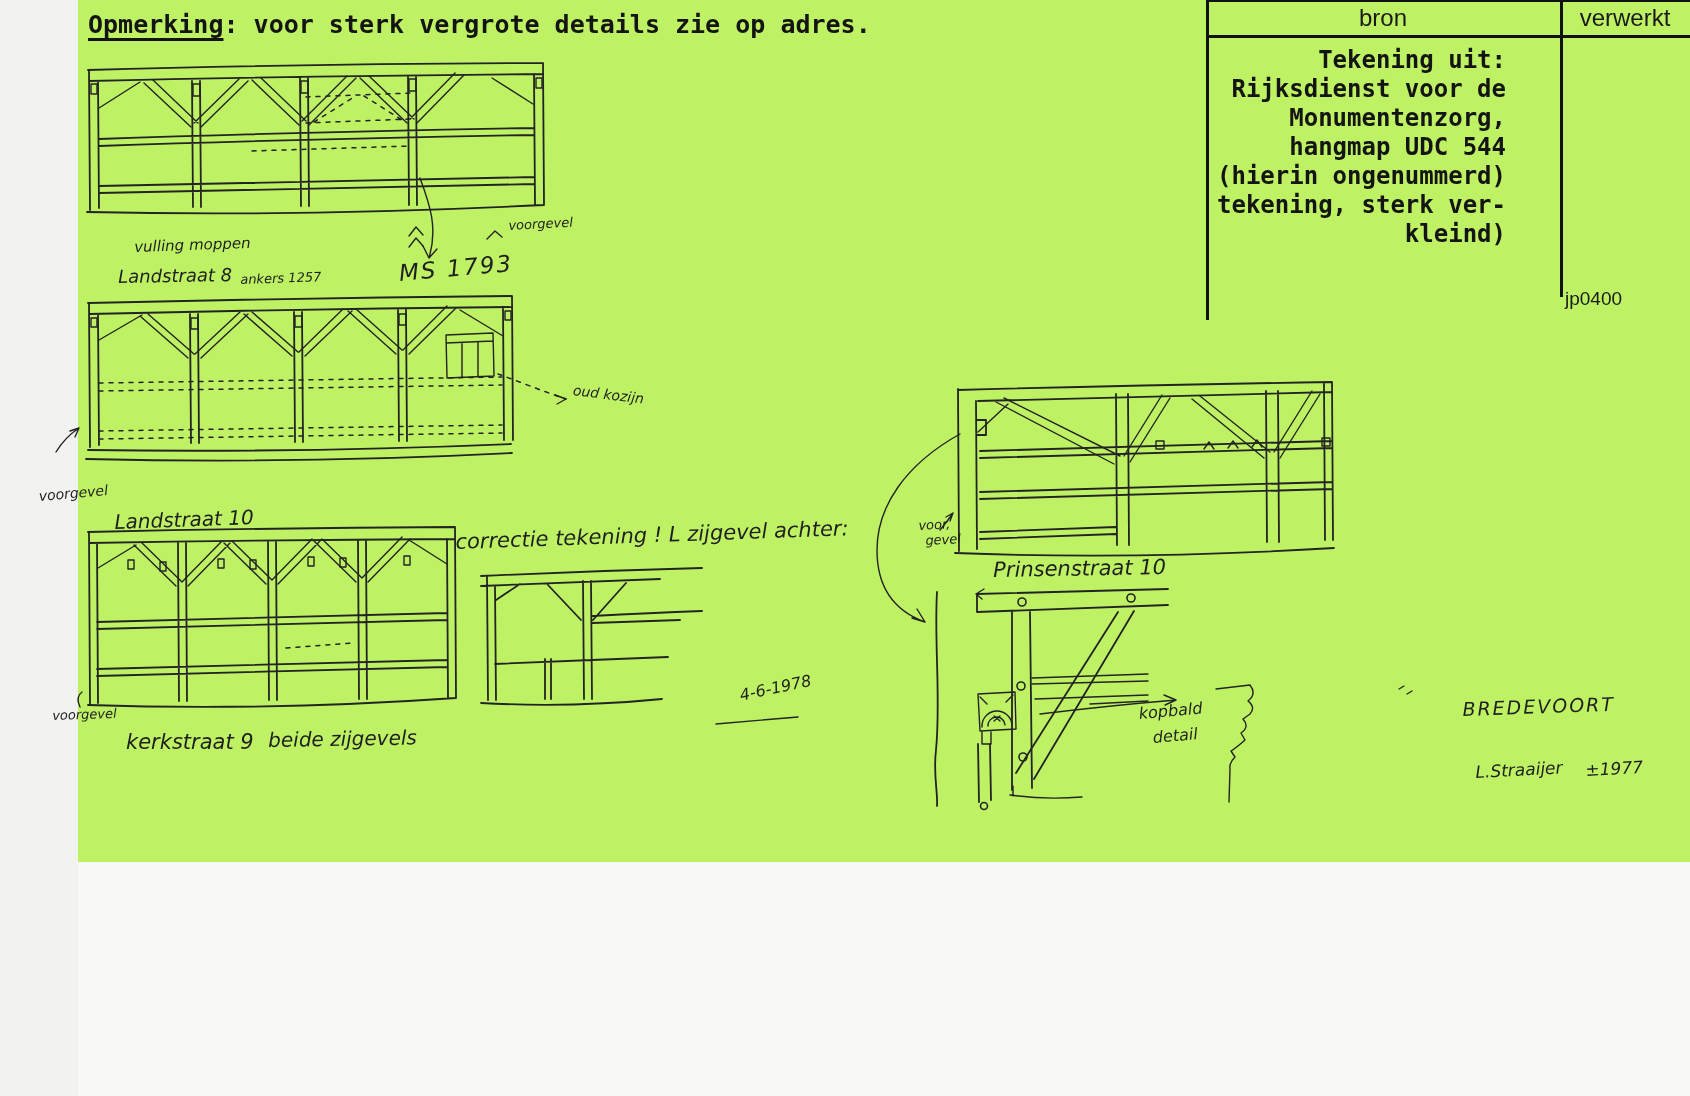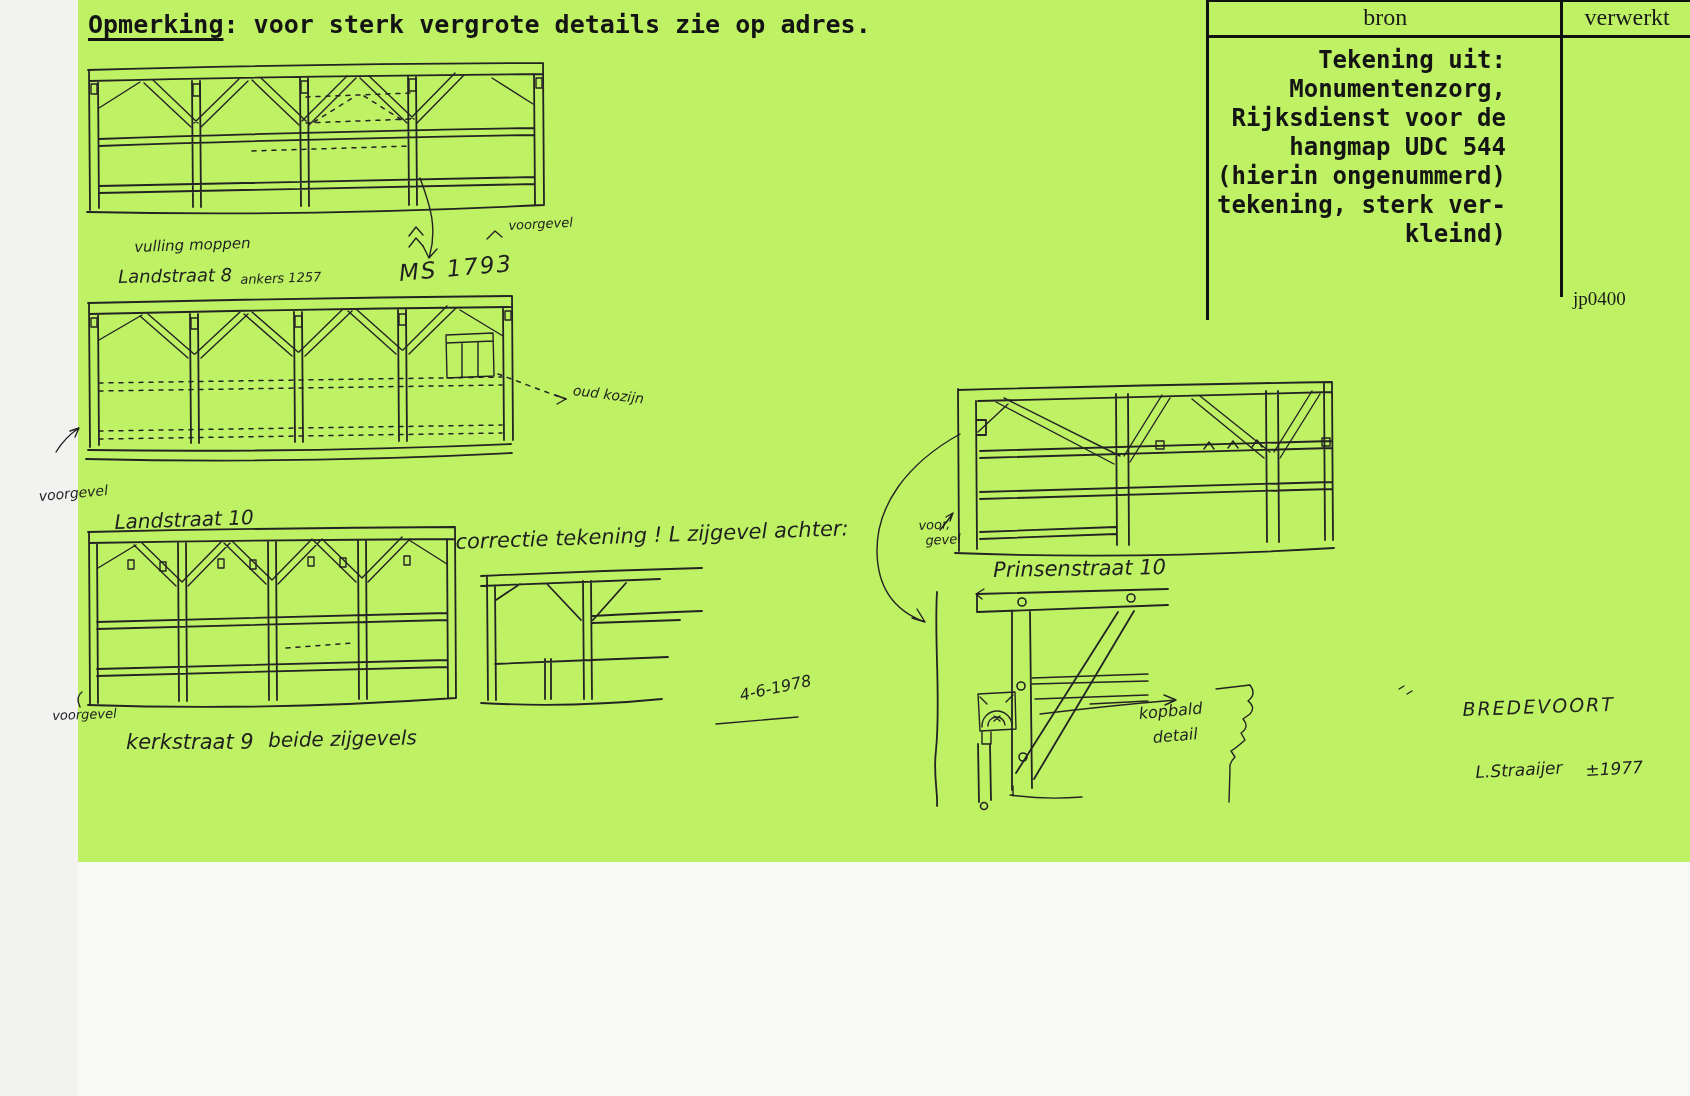--- a/index.html
+++ b/index.html
@@ -2,21 +2,21 @@
 <html><head>
 <meta charset="utf-8">
 <style>
   html,body{margin:0;padding:0;background:#e8e8e6;}
   .page{position:relative;width:1690px;height:1096px;background:#bef264;overflow:hidden;
         font-family:"DejaVu Sans",sans-serif;color:#1d1d1d;padding-left:12px;}
   .edge-strip{position:absolute;left:0;top:0;width:78px;height:100%;background:#f2f2f0;}
   .bottom-tint{position:absolute;left:78px;right:0;top:862px;bottom:0;background:#f8f8f6;}
 
   .tw{font-family:"DejaVu Sans Mono",monospace;color:#141414;}
-  .sans{font-family:Liberation Serif, serif;color:#1a1a1a;margin-left:8px;}
+  .sans{font-family:Liberation Sans, sans-serif;color:#1a1a1a;}
   .hw{position:absolute;white-space:nowrap;font-family:"DejaVu Sans",sans-serif;
       font-style:italic;color:#1f1f1f;transform-origin:left top;}
 
   .remark{position:absolute;left:88px;top:10px;font-size:25px;font-weight:bold;white-space:nowrap;}
   .remark .uw{text-decoration:underline;text-underline-offset:5px;text-decoration-thickness:2.5px;}
 
   .src-table{position:absolute;left:1206px;top:0;width:484px;height:320px;border-top:2.5px solid #111;}
   .src-left-border{position:absolute;left:1206px;top:0;width:2.5px;height:320px;background:#111;}
   .src-col-divider{position:absolute;left:1560px;top:0;width:2.5px;height:297px;background:#111;}
   .src-header{position:absolute;left:1206px;top:0;width:484px;height:35px;display:flex;}
@@ -47,22 +47,22 @@
   <div class="src-left-border"></div>
   <div class="src-col-divider"></div>
   <div class="src-table"></div>
   <div class="src-header">
     <div class="hc bron sans">bron</div>
     <div class="hc verwerkt sans">verwerkt</div>
   </div>
   <div class="src-header-line"></div>
   <div class="src-body tw">
     <div>Tekening uit:</div>
+    <div>Rijksdienst voor de</div>
     <div>Monumentenzorg,</div>
-    <div>Rijksdienst voor de</div>
     <div>hangmap UDC 544</div>
     <div>(hierin ongenummerd)</div>
     <div>tekening, sterk ver-</div>
     <div>kleind)</div>
   </div>
   <div class="src-code sans">jp0400</div>
 
   <svg class="sketches" width="1690" height="1096" viewBox="0 0 1690 1096">
 
     <g>

